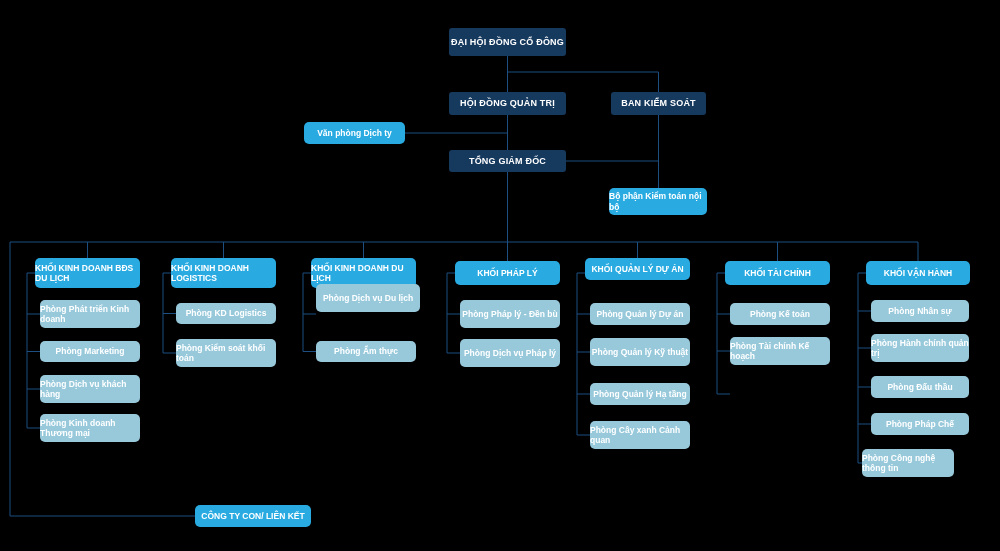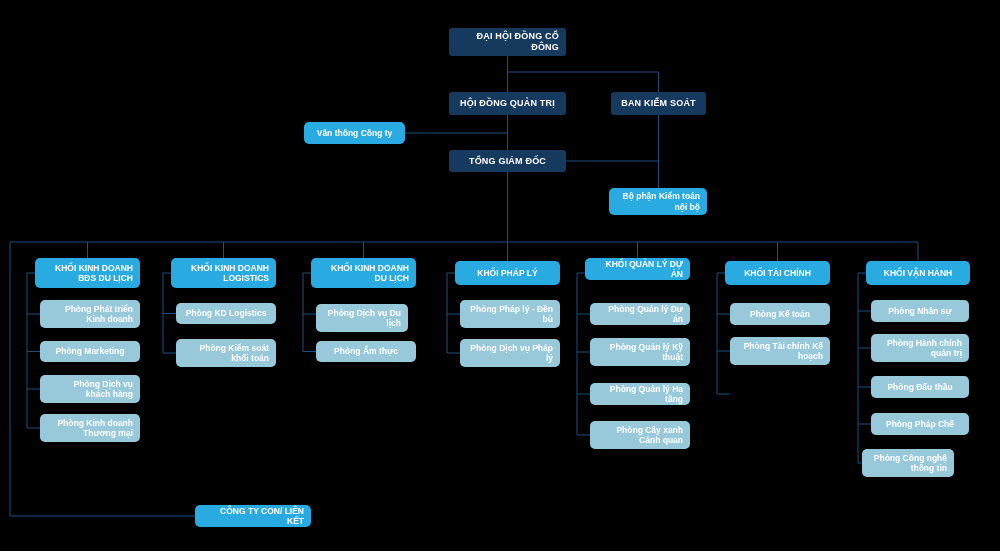--- a/index.html
+++ b/index.html
@@ -3,22 +3,22 @@
 <meta charset="utf-8">
 <style>
   html,body{margin:0;padding:0;background:#000;}
   .canvas{
     position:relative;width:1000px;height:551px;background:#000000;
     font-family:"Liberation Sans", sans-serif;overflow:hidden;
   }
   .lines{position:absolute;left:0;top:0;width:1000px;height:551px;}
   .box{
     position:absolute;display:flex;align-items:center;justify-content:center;
-    text-align:right;color:#ffffff;font-weight:bold;line-height:1.2;
-    box-sizing:border-box;padding:2px 7px;border-radius:4px;
+    text-align:left;color:#ffffff;font-weight:bold;line-height:1.2;
+    box-sizing:border-box;padding:2px 0;border-radius:4px;
   }
   .navy{background:#16395e;font-size:9px;letter-spacing:.2px;border-radius:3px;}
   .blue{background:#29abe2;font-size:8.5px;border-radius:5px;}
   .light{background:#97c9db;font-size:8.5px;border-radius:5px;}
 </style>
 </head>
 <body>
 
 <div class="canvas">
 
@@ -45,36 +45,36 @@
       M311 273 H303 V351.5 M303 314 H316 M303 351.5 H316
       M455 273 H447 V353 M447 314 H460 M447 353 H460
       M585 273 H577 V435 M577 314 H590 M577 352 H590 M577 394 H590 M577 435 H590
       M725 273 H717 V394 M717 314 H730 M717 351 H730 M717 394 H730
       M866 273 H858 V463 M858 311 H871 M858 348 H871 M858 387 H871 M858 424 H871 M858 463 H871"></path>
   </svg>
 
   <div class="box navy" style="left:449px;top:28px;width:117px;height:28px">ĐẠI HỘI ĐỒNG CỔ ĐÔNG</div>
   <div class="box navy" style="left:449px;top:92px;width:117px;height:23px">HỘI ĐỒNG QUẢN TRỊ</div>
   <div class="box navy" style="left:611px;top:92px;width:95px;height:23px">BAN KIỂM SOÁT</div>
-  <div class="box blue" style="left:304px;top:122px;width:101px;height:22px">Văn thông Công ty</div>
+  <div class="box blue" style="left:304px;top:122px;width:101px;height:22px">Văn phòng Dịch ty</div>
   <div class="box navy" style="left:449px;top:150px;width:117px;height:22px">TỔNG GIÁM ĐỐC</div>
   <div class="box blue" style="left:609px;top:188px;width:98px;height:27px">Bộ phận Kiểm toán nội bộ</div>
 
   <div class="box blue" style="left:35px;top:258px;width:105px;height:30px">KHỐI KINH DOANH BĐS DU LỊCH</div>
   <div class="box light" style="left:40px;top:300px;width:100px;height:28px">Phòng Phát triển Kinh doanh</div>
   <div class="box light" style="left:40px;top:341px;width:100px;height:21px">Phòng Marketing</div>
   <div class="box light" style="left:40px;top:375px;width:100px;height:28px">Phòng Dịch vụ khách hàng</div>
   <div class="box light" style="left:40px;top:414px;width:100px;height:28px">Phòng Kinh doanh Thương mại</div>
 
   <div class="box blue" style="left:171px;top:258px;width:105px;height:30px">KHỐI KINH DOANH LOGISTICS</div>
   <div class="box light" style="left:176px;top:303px;width:100px;height:21px">Phòng KD Logistics</div>
   <div class="box light" style="left:176px;top:339px;width:100px;height:28px">Phòng Kiểm soát khối toán</div>
 
   <div class="box blue" style="left:311px;top:258px;width:105px;height:30px">KHỐI KINH DOANH DU LỊCH</div>
-  <div class="box light" style="left:316px;top:304px;width:92px;height:28px">Phòng Dịch vụ Du lịch</div>
+  <div class="box light" style="left:316px;top:284px;width:104px;height:28px">Phòng Dịch vụ Du lịch</div>
   <div class="box light" style="left:316px;top:341px;width:100px;height:21px">Phòng Ẩm thực</div>
 
   <div class="box blue" style="left:455px;top:261px;width:105px;height:24px">KHỐI PHÁP LÝ</div>
   <div class="box light" style="left:460px;top:300px;width:100px;height:28px">Phòng Pháp lý - Đền bù</div>
   <div class="box light" style="left:460px;top:339px;width:100px;height:28px">Phòng Dịch vụ Pháp lý</div>
 
   <div class="box blue" style="left:585px;top:258px;width:105px;height:22px">KHỐI QUẢN LÝ DỰ ÁN</div>
   <div class="box light" style="left:590px;top:303px;width:100px;height:22px">Phòng Quản lý Dự án</div>
   <div class="box light" style="left:590px;top:338px;width:100px;height:28px">Phòng Quản lý Kỹ thuật</div>
   <div class="box light" style="left:590px;top:383px;width:100px;height:22px">Phòng Quản lý Hạ tầng</div>

